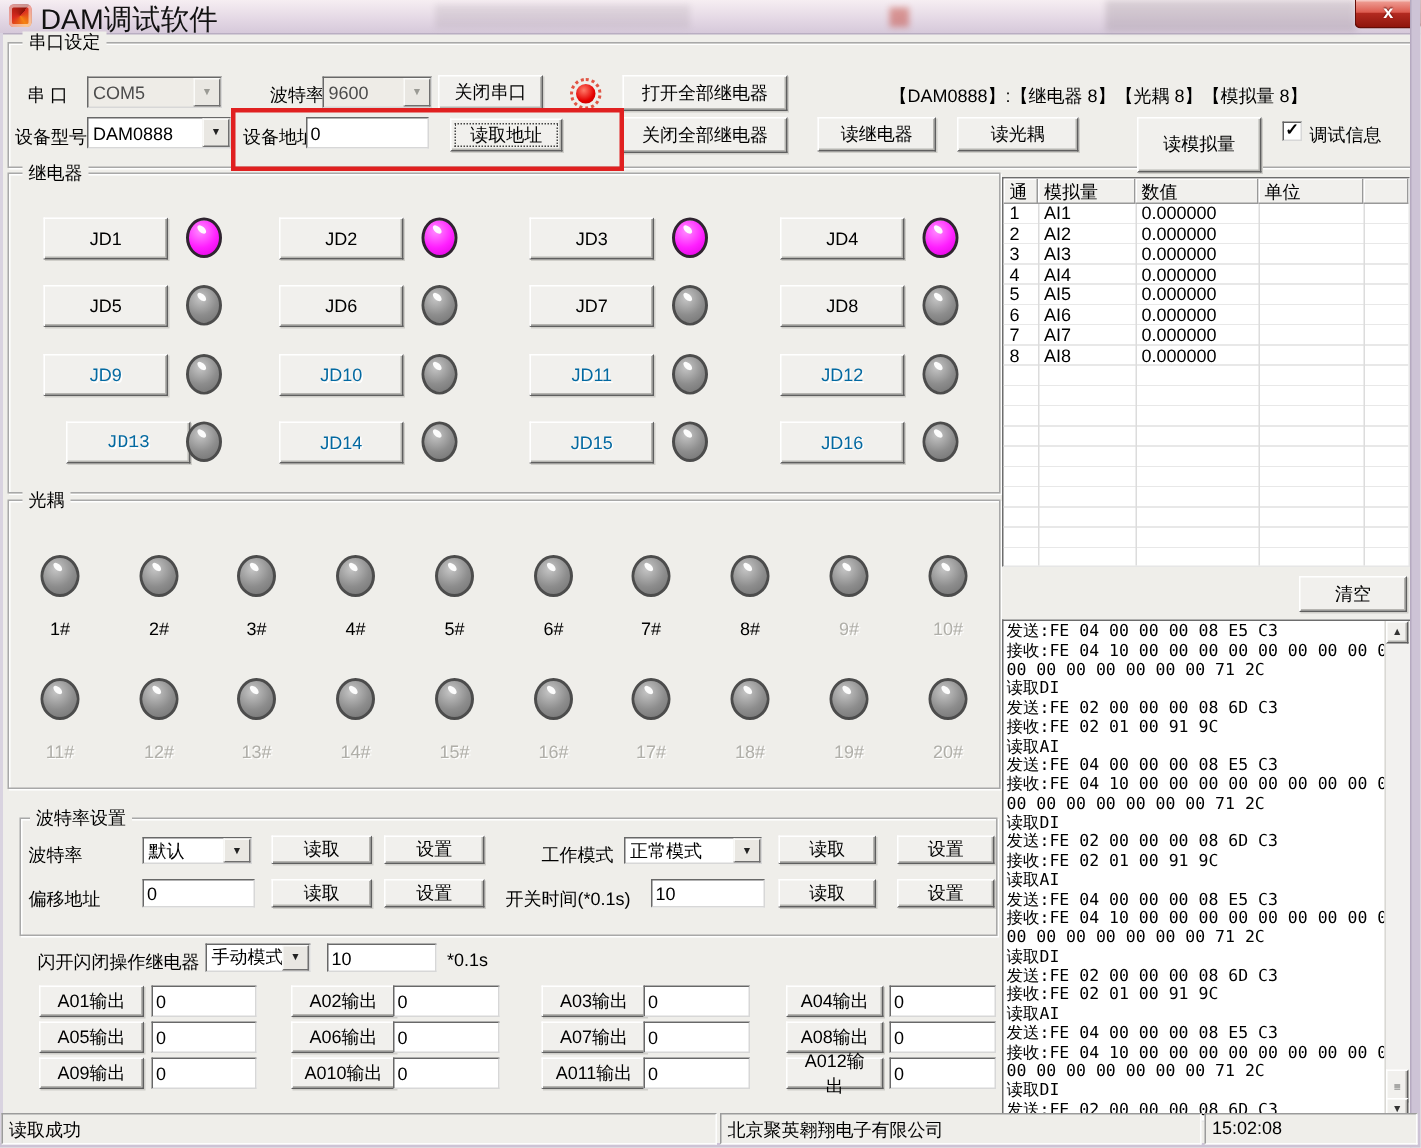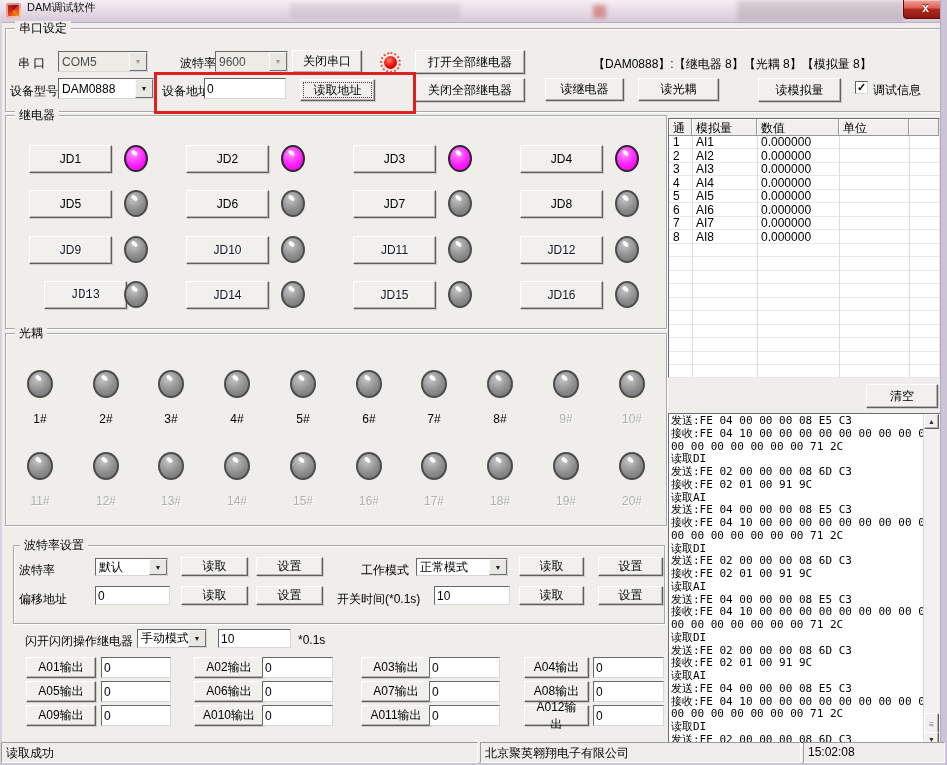--- a/index.html
+++ b/index.html
@@ -5,38 +5,38 @@
   html,body{margin:0;padding:0;}
   body{font-family:"Liberation Sans",sans-serif;background:#c8bfd2;}
   .window{position:relative;width:947px;height:765px;background:#efeeea;overflow:hidden;
           font-size:12px;color:#000;}
   
   .titlebar{position:absolute;left:0;top:0;width:947px;height:22px;
     background:linear-gradient(#f6eef2,#e3d7e4 60%,#d6c9da);border-bottom:1px solid #b9aec2;}
   .blob{position:absolute;filter:blur(2px);pointer-events:none;}
   .app-icon{position:absolute;left:6px;top:3px;width:15px;height:15px;border-radius:3px;
     background:conic-gradient(from 40deg,#d92b1f,#f58411,#d92b1f 60%,#8c1208);box-shadow:inset 0 0 0 2px rgba(255,255,255,.55);}
-  .title-text{position:absolute;left:27px;top:0;font-size:11px;color:#111;}
+  .title-text{position:absolute;left:27px;top:0;font-size:19px;color:#111;}
   .close-btn{position:absolute;left:903px;top:0;width:43px;height:18px;cursor:pointer;
     background:linear-gradient(#f0a49b,#dd5c50 45%,#b22a20 50%,#8f150d);
     border:1px solid #640c06;border-top:none;border-radius:0 0 4px 4px;
     color:#fff;font-weight:bold;font-size:12px;text-align:center;line-height:16px;
     text-shadow:0 -1px 1px #5e0b05;box-shadow:inset 0 1px 0 rgba(255,255,255,.4);}
   
   .edge-right{position:absolute;right:0;top:0;width:6px;height:765px;background:#cdc3d6;border-left:1px solid #b5a9c0;}
   .edge-bottom{position:absolute;left:0;bottom:0;width:947px;height:3px;background:#cdc3d6;}
   .edge-left{position:absolute;left:0;top:22px;width:2px;height:743px;background:#d9d3e0;}
   
   .group{position:absolute;border:1px solid #a8a8a8;box-shadow:1px 1px 0 #ffffff,inset 1px 1px 0 #ffffff;}
   .glabel{position:absolute;top:-8px;left:9px;background:#efeeea;padding:0 4px;line-height:14px;}
   .btn{position:absolute;display:flex;align-items:center;justify-content:center;cursor:pointer;
     background:#f1f0ed;border:1px solid;border-color:#ffffff #5f5f5f #5f5f5f #ffffff;
     box-shadow:inset -1px -1px 0 #b6b5b1,1px 1px 0 #cfcec9;font-size:12px;color:#000;
     font-family:"Liberation Sans",sans-serif;}
-  .btn.dis{color:#0f172a;text-shadow:1px 1px 0 #fff;}
+  .btn.dis{color:#0369a1;text-shadow:1px 1px 0 #fff;}
   .btn.focused{outline:1px dotted #444;outline-offset:-4px;}
   .tinput{position:absolute;background:#fff;border:1px solid;border-color:#686868 #d7d7d7 #d7d7d7 #686868;
     font-size:12px;padding:0 2px;font-family:"Liberation Sans",sans-serif;box-sizing:border-box;}
   .combo{position:absolute;background:#fff;border:1px solid;border-color:#686868 #d7d7d7 #d7d7d7 #686868;
     display:flex;align-items:center;box-sizing:border-box;cursor:pointer;}
   .combo .ctext{flex:1;padding-left:3px;font-size:12px;white-space:nowrap;overflow:hidden;}
   .combo .carrow{width:16px;align-self:stretch;background:#e9e7e2;border:1px solid;
     border-color:#fbfbf9 #6f6f6f #6f6f6f #fbfbf9;display:flex;align-items:center;justify-content:center;
     font-size:7px;color:#222;}
   .combo.disabled{background:#eeece7;}
@@ -129,21 +129,21 @@
     <span class="ctext">DAM0888</span>
     <span class="carrow">▼</span>
   </div>
   <div class="annotation" style="left:154px;top:72px;width:256px;height:36px;"></div>
   <span class="label" style="left:162px;top:83px;">设备地址</span>
   <input class="tinput" style="left: 204px; top: 78px; width: 82px; height: 21px;" value="0">
   <button class="btn focused" style="left:300px;top:79px;width:75px;height:22px;">读取地址</button>
   <button class="btn" style="left:415px;top:78px;width:110px;height:24px;">关闭全部继电器</button>
   <button class="btn" style="left:545px;top:78px;width:79px;height:23px;">读继电器</button>
   <button class="btn" style="left:638px;top:78px;width:81px;height:23px;">读光耦</button>
-  <button class="btn" style="left:758px;top:78px;width:83px;height:24px;">读模拟量</button>
+  <button class="btn" style="left:758px;top:78px;width:83px;height:37px;">读模拟量</button>
   <span class="checkbox" style="left:855px;top:81px;">✓</span>
   <span class="label" style="left:873px;top:82px;">调试信息</span>
 
   <div class="group" style="left:5px;top:115px;width:660px;height:212px;">
     <span class="glabel">继电器</span>
 
     <div style="position:absolute;left:23px;top:29px;">
         <button class="btn" style="left:0;top:0;width:83px;height:28px;">JD1</button>
         <span class="led on" style="left:95px;top:0;"></span>
       </div>

